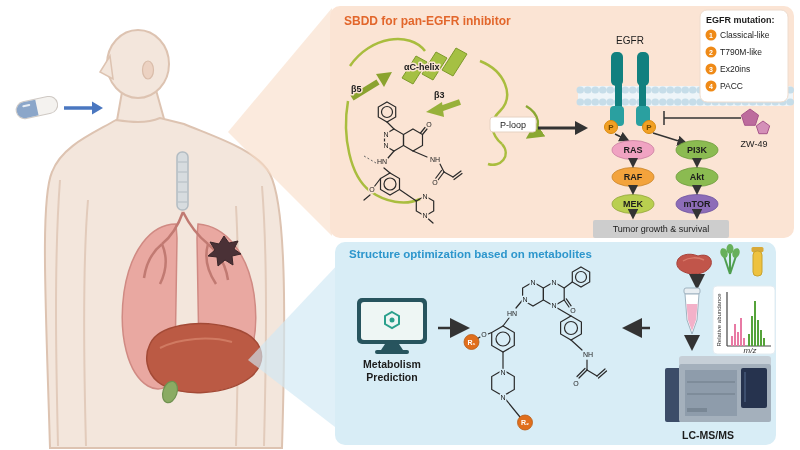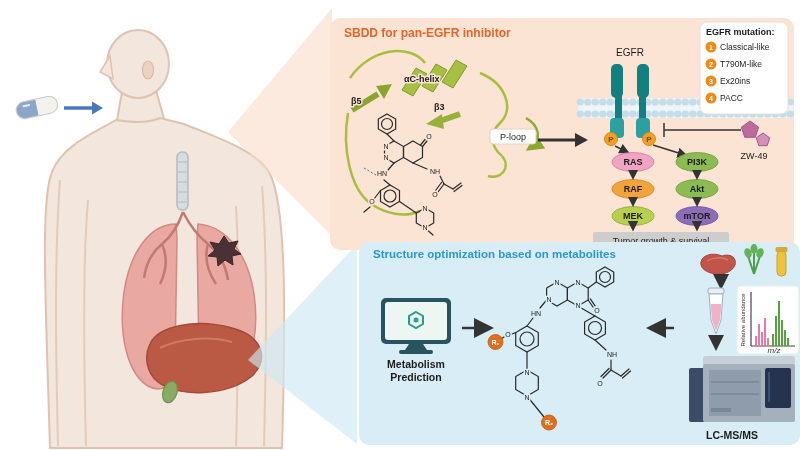--- a/index.html
+++ b/index.html
@@ -3,22 +3,22 @@
 <meta charset="utf-8">
 <style>
   html,body { margin:0; padding:0; }
   body {
     width:800px; height:450px; position:relative; overflow:hidden;
     background:#ffffff;
     font-family:"Liberation Sans","DejaVu Sans",sans-serif;
   }
   #base-svg { position:absolute; left:0; top:0; z-index:0; }
   .panel { position:absolute; border-radius:10px; z-index:2; }
-  #top-panel { left:330px; top:6px; width:464px; height:232px; background:#fbe4d4;margin-top:12px; }
-  #bottom-panel { left:359px; top:242px; width:441px; height:203px; background:#d8edf6; }
+  #top-panel { left:330px; top:6px; width:464px; height:232px; background:#fbe4d4; }
+  #bottom-panel { left:335px; top:242px; width:441px; height:203px; background:#d8edf6; }
   svg text { font-family:"Liberation Sans","DejaVu Sans",sans-serif; }
   .atom { font-size:7px; fill:#222; text-anchor:middle; }
   .halo-p { paint-order:stroke; stroke:#fbe4d4; stroke-width:3px; stroke-linejoin:round; }
   .halo-b { paint-order:stroke; stroke:#d8edf6; stroke-width:3px; stroke-linejoin:round; }
   .bond { stroke:#2a2a2a; stroke-width:1.2; fill:none; stroke-linecap:round; }
   .node-label { font-size:9px; fill:#1c1c1c; text-anchor:middle; font-weight:bold; }
   .italic { font-style:italic; }
 </style>
 </head>
 <body>

